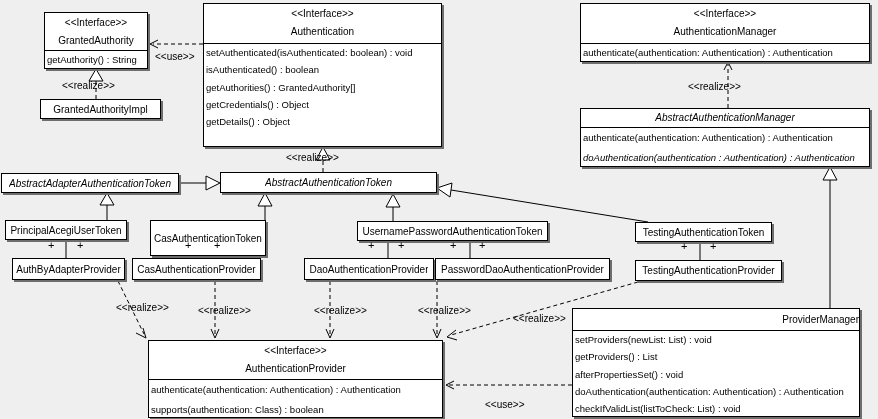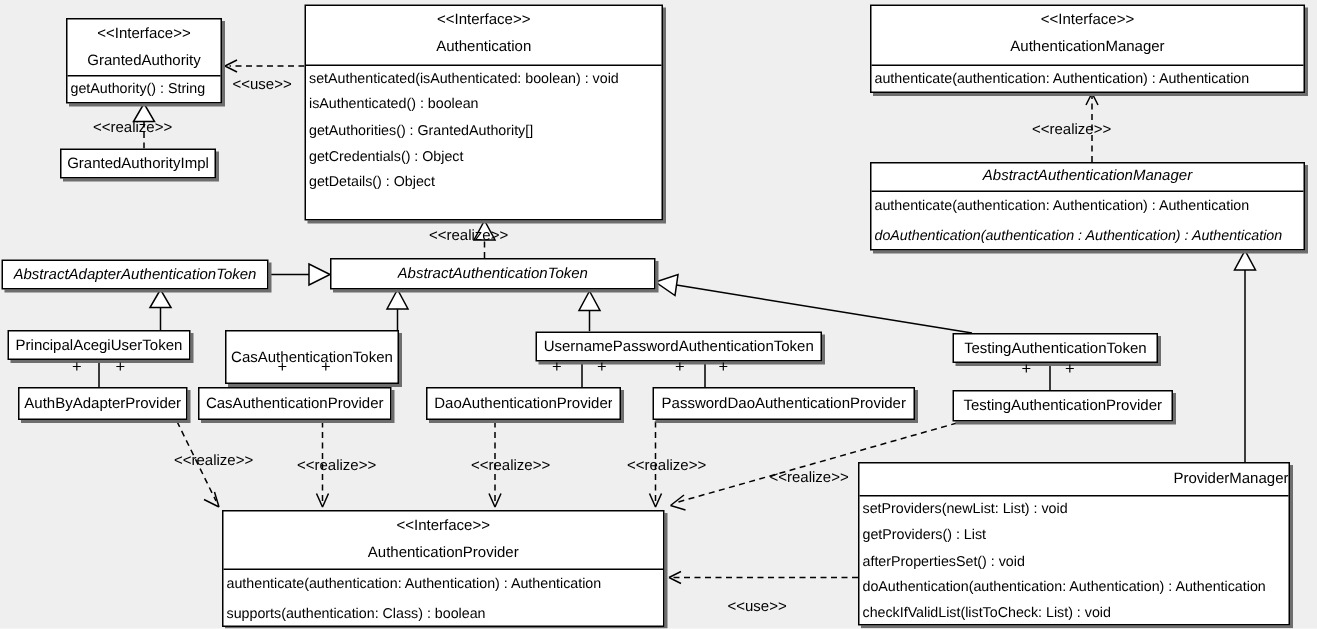--- a/index.html
+++ b/index.html
@@ -86,21 +86,21 @@
   <div class="node" style="left:44px;top:12px;width:104px;height:57px;">
     <div class="hd" style="height:37px;">
       <div class="st">&lt;&lt;Interface&gt;&gt;</div>
       <div class="nm">GrantedAuthority</div>
     </div>
     <div class="bd">
       <div class="m" style="height:18px;line-height:18px;">getAuthority() : String</div>
     </div>
   </div>
 
-  <div class="node simple" style="left:40px;top:99px;width:104px;height:20px;">
+  <div class="node simple" style="left:40px;top:99px;width:121px;height:20px;">
     <div class="nm">GrantedAuthorityImpl</div>
   </div>
 
   <div class="node" style="left:203px;top:3px;width:239px;height:144px;">
     <div class="hd" style="height:39px;">
       <div class="st">&lt;&lt;Interface&gt;&gt;</div>
       <div class="nm">Authentication</div>
     </div>
     <div class="bd">
       <div class="m">setAuthenticated(isAuthenticated: boolean) : void</div>
@@ -151,21 +151,21 @@
   <div class="node simple" style="left:635px;top:222px;width:137px;height:20px;">
     <div class="nm">TestingAuthenticationToken</div>
   </div>
 
   <div class="node simple" style="left:12px;top:258px;width:113px;height:22px;">
     <div class="nm">AuthByAdapterProvider</div>
   </div>
   <div class="node simple" style="left:132px;top:258px;width:129px;height:22px;">
     <div class="nm">CasAuthenticationProvider</div>
   </div>
-  <div class="node simple" style="left:284px;top:258px;width:130px;height:22px;">
+  <div class="node simple" style="left:304px;top:258px;width:130px;height:22px;">
     <div class="nm">DaoAuthenticationProvider</div>
   </div>
   <div class="node simple" style="left:435px;top:258px;width:175px;height:22px;">
     <div class="nm">PasswordDaoAuthenticationProvider</div>
   </div>
   <div class="node simple" style="left:635px;top:260px;width:147px;height:21px;">
     <div class="nm">TestingAuthenticationProvider</div>
   </div>
 
   <div class="node r19" style="left:148px;top:340px;width:295px;height:78px;">

